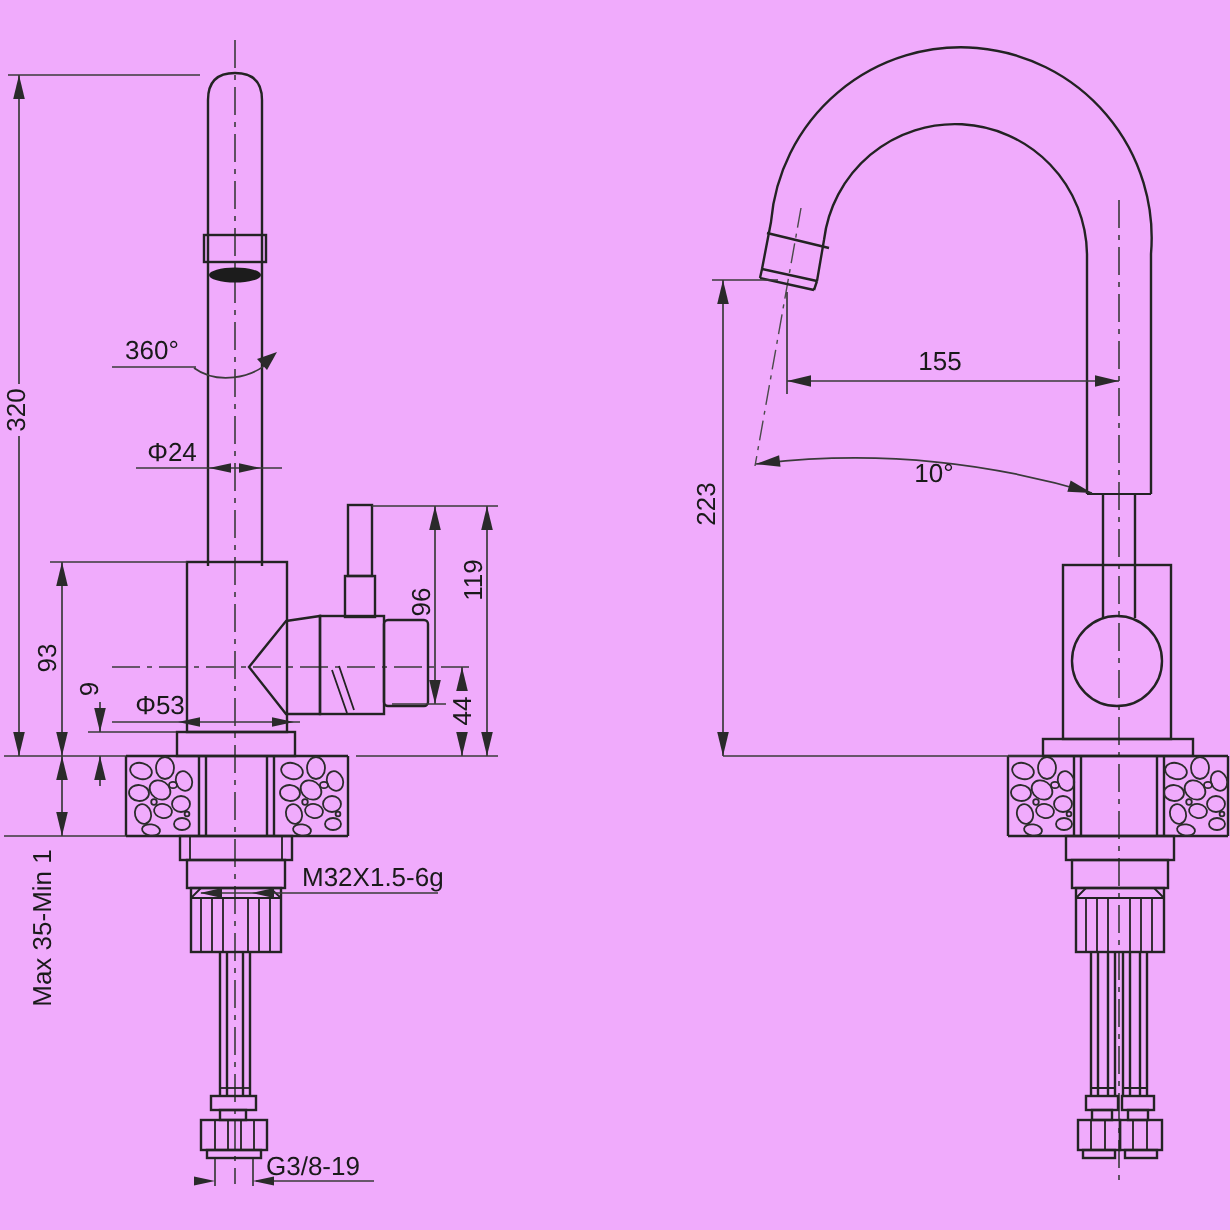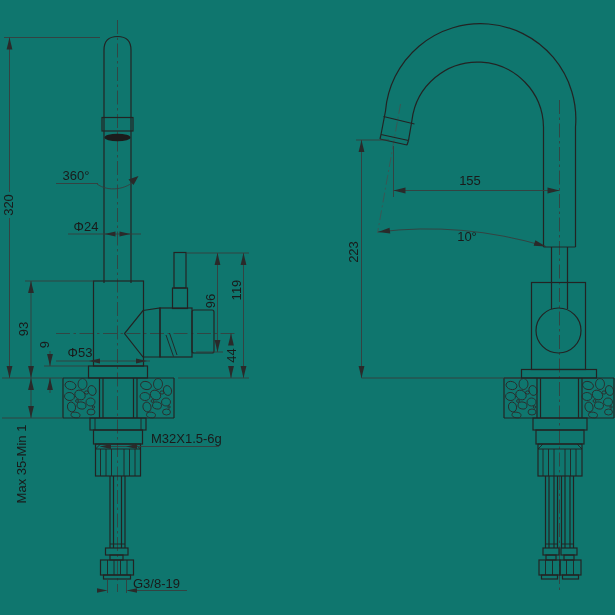--- a/index.html
+++ b/index.html
@@ -1,16 +1,16 @@
 <!DOCTYPE html>
 <html><head>
 <meta charset="utf-8">
 <style>
   html,body{margin:0;padding:0;background:#fff;}
-  #stage{position:relative;width:615px;height:615px;background:#0f766e;overflow:hidden;
+  #stage{position:relative;width:615px;height:615px;background:#f0abfc;overflow:hidden;
          font-family:"Liberation Sans", sans-serif;}
   svg{display:block;}
   text{fill:#1a1a1a;font-family:"Liberation Sans", sans-serif;font-size:13px;}
   .obj{stroke:#232323;stroke-width:1.2;fill:none;stroke-linejoin:miter;stroke-linecap:butt;}
   .thin{stroke:#232323;stroke-width:0.9;fill:none;}
   .dim{stroke:#3a3a3a;stroke-width:0.85;fill:none;}
   .cl{stroke:#3a3a3a;stroke-width:0.8;fill:none;stroke-dasharray:14 3.5 2.5 3.5;}
   .axis{stroke:#4a4a4a;stroke-width:0.7;fill:none;stroke-dasharray:10 3 2 3;}
   .arr{fill:#2a2a2a;stroke:none;}
 </style>

